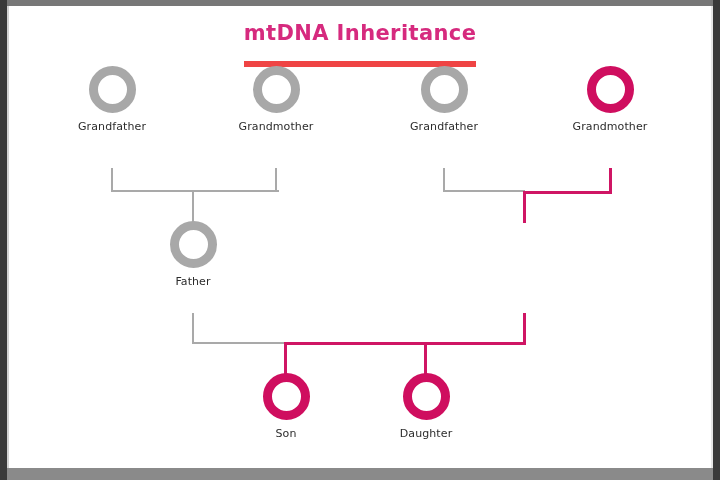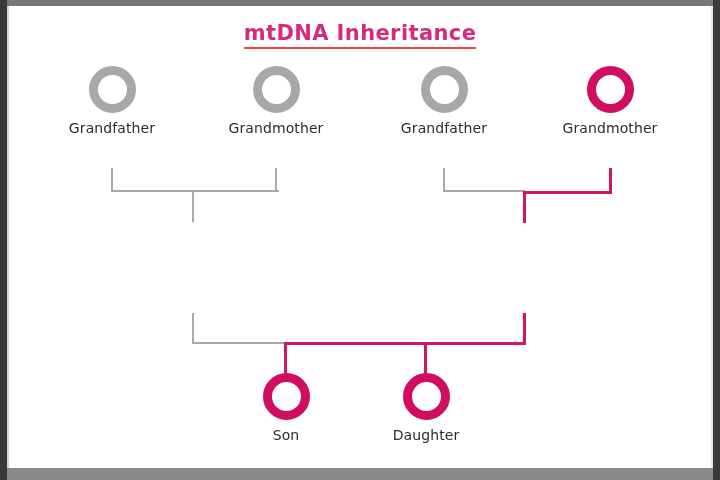--- a/index.html
+++ b/index.html
@@ -78,22 +78,22 @@
     width: 702px;
     text-align: center;
     font-family: "DejaVu Sans", "Liberation Sans", sans-serif;
     font-size: 21px;
     font-weight: bold;
     letter-spacing: 0.4px;
     color: #d62a7e;
     white-space: nowrap;
   }
   #chart-title .title-text {
-    border-bottom: 2px solid #ef4444;
-    padding-bottom: 2px;
+    border-bottom: 6px solid #ef4444;
+    padding-bottom: 16px;
   }
 
   
   .person {
     position: absolute;
     width: 120px;
     margin-left: -60px;   
     text-align: center;
   }
   .node-ring {
@@ -105,21 +105,21 @@
     border-width: 9px;
     box-sizing: border-box;
     background: transparent;
   }
   .ring-neutral { border-color: #a8a8a8; }
   .ring-mito    { border-color: #cf0e5f; }
 
   .node-label {
     margin-top: 7px;
     font-family: "DejaVu Sans", "Liberation Sans", sans-serif;
-    font-size: 14px;
+    font-size: 11px;
     color: #2c2c2c;
     letter-spacing: 0.1px;
     white-space: nowrap;
   }
 
   
   .seg {
     position: absolute;
   }
   .seg-neutral { background: #a9a9a9; }
@@ -180,20 +180,24 @@
     <div class="person" style="left:435px; top:58px;">
       <div class="node-ring ring-neutral"></div>
       <div class="node-label">Grandfather</div>
     </div>
 
     <div class="person" style="left:601px; top:58px;">
       <div class="node-ring ring-mito"></div>
       <div class="node-label">Grandmother</div>
     </div>
 
+    <div class="person" style="left:184px; top:213px;">
+      <div class="node-ring ring-neutral"></div>
+      <div class="node-label">Father</div>
+    </div>
 
 
     <div class="person" style="left:277px; top:365px;">
       <div class="node-ring ring-mito"></div>
       <div class="node-label">Son</div>
     </div>
 
     <div class="person" style="left:417px; top:365px;">
       <div class="node-ring ring-mito"></div>
       <div class="node-label">Daughter</div>

